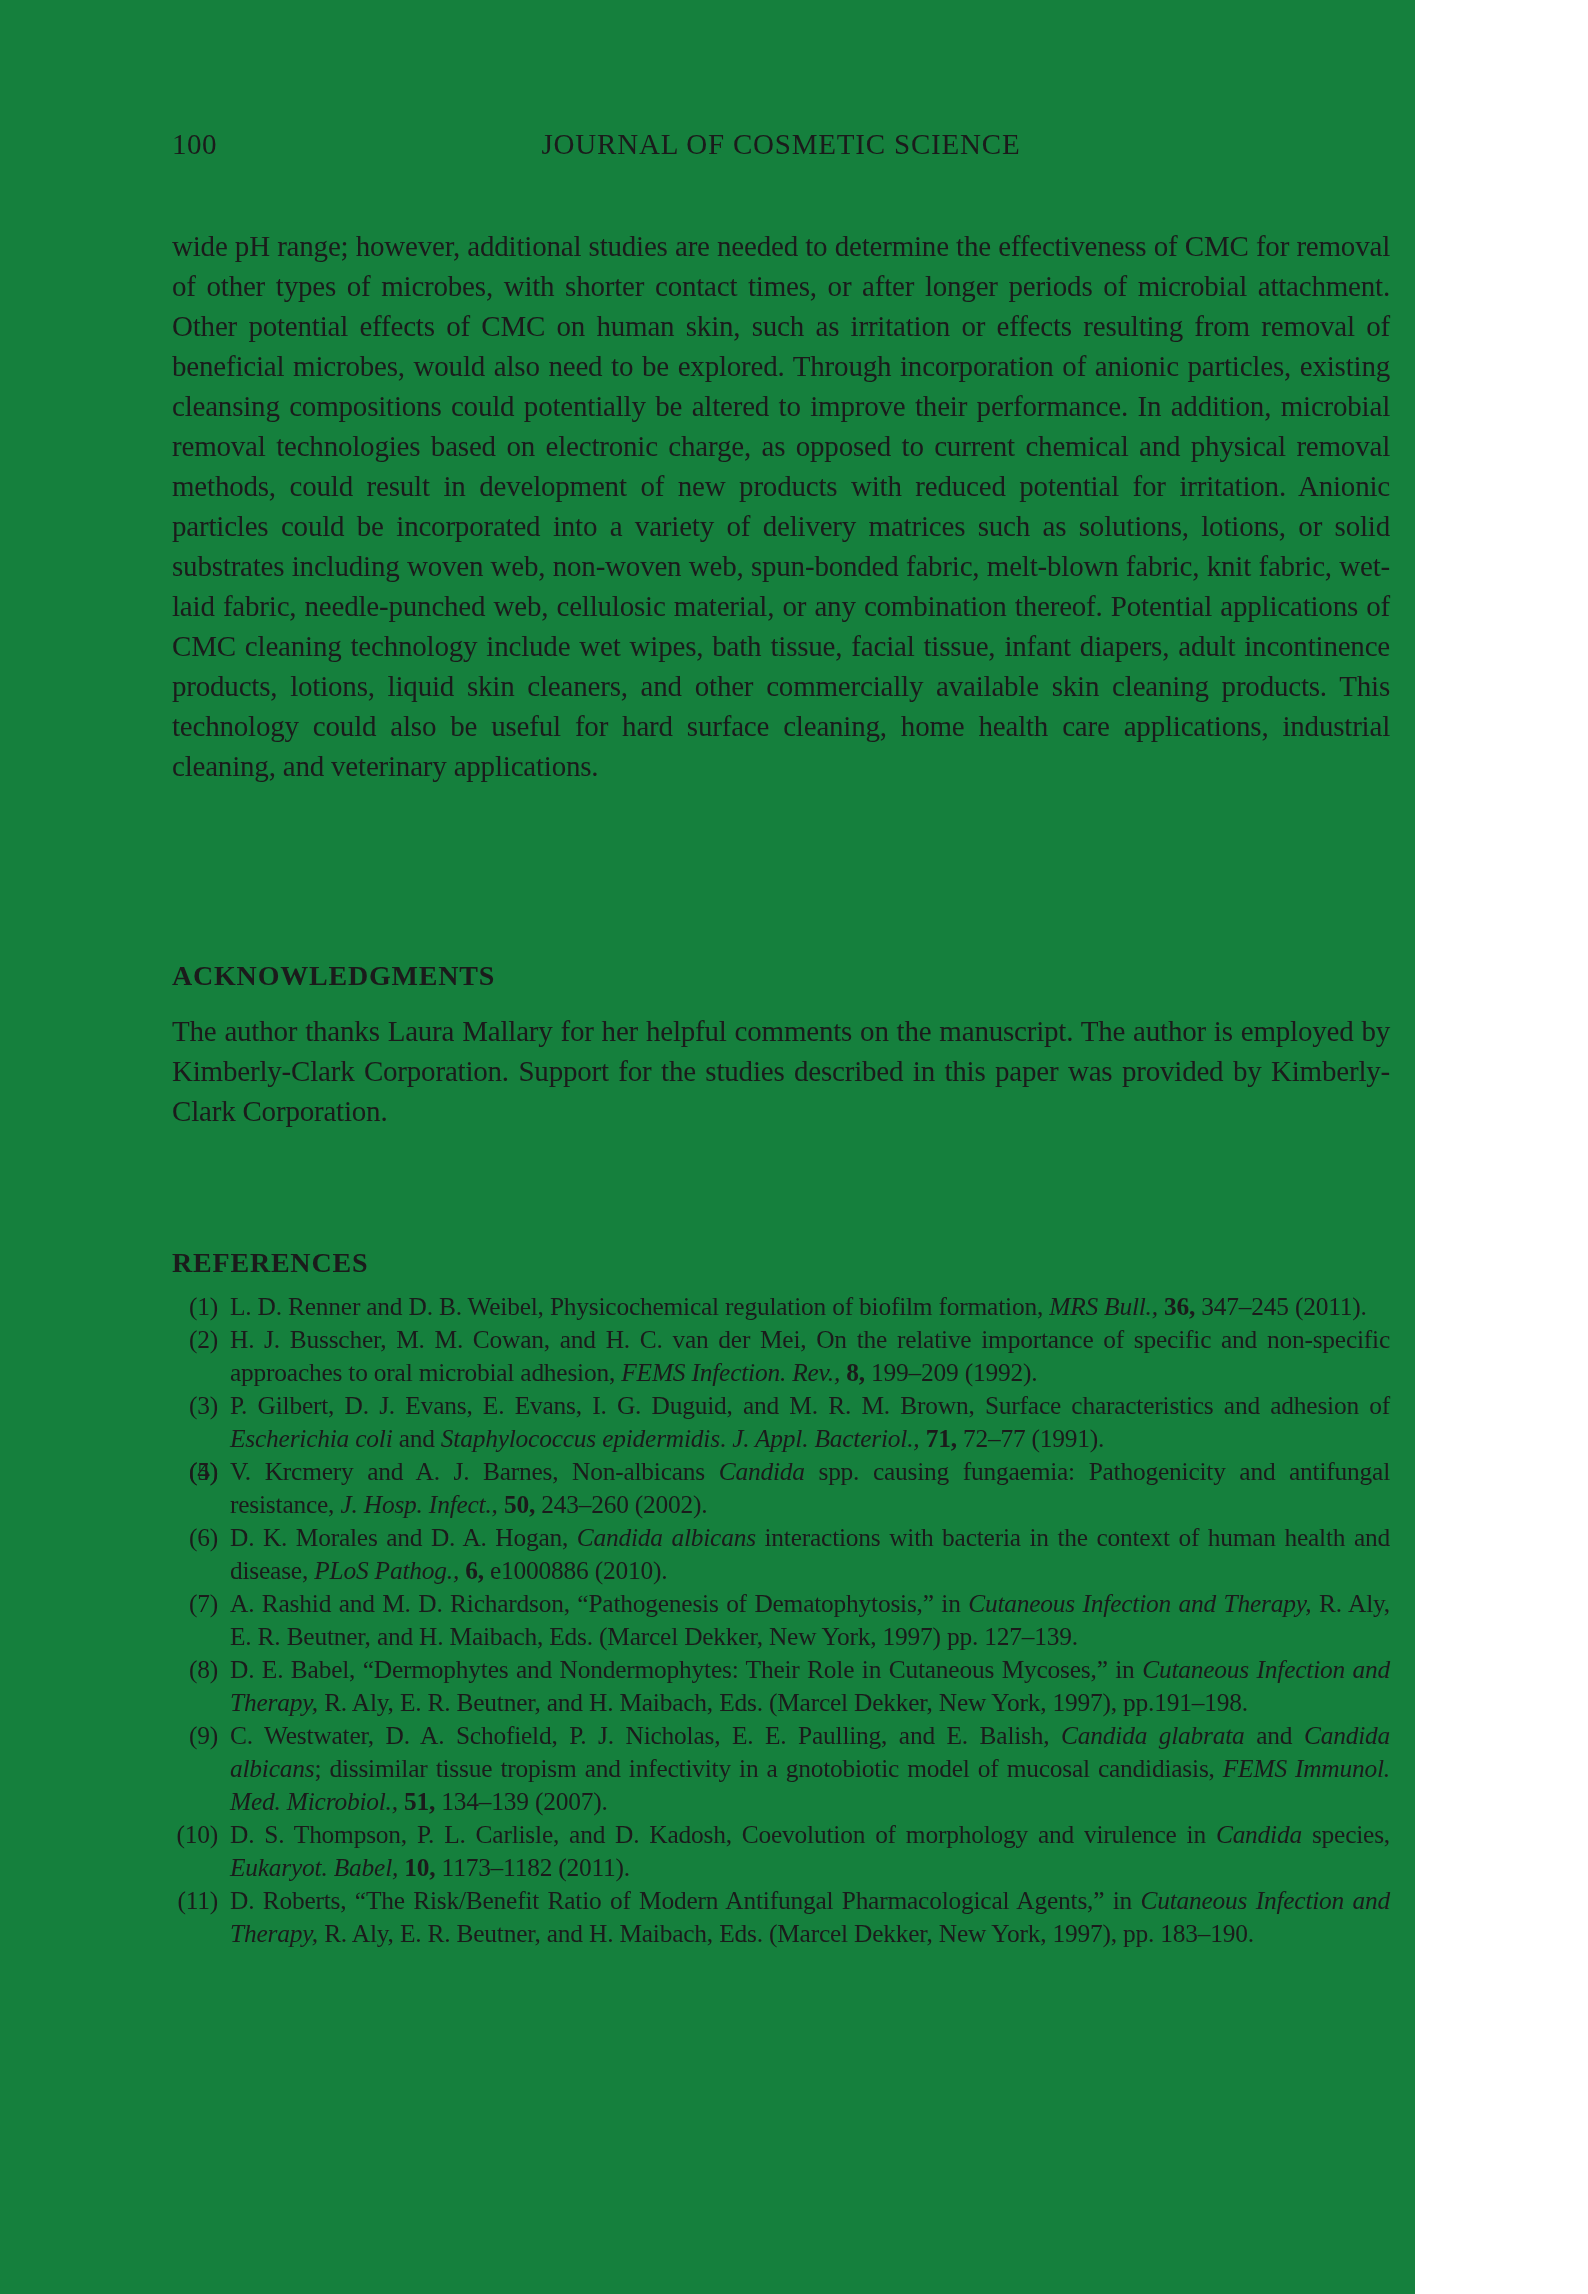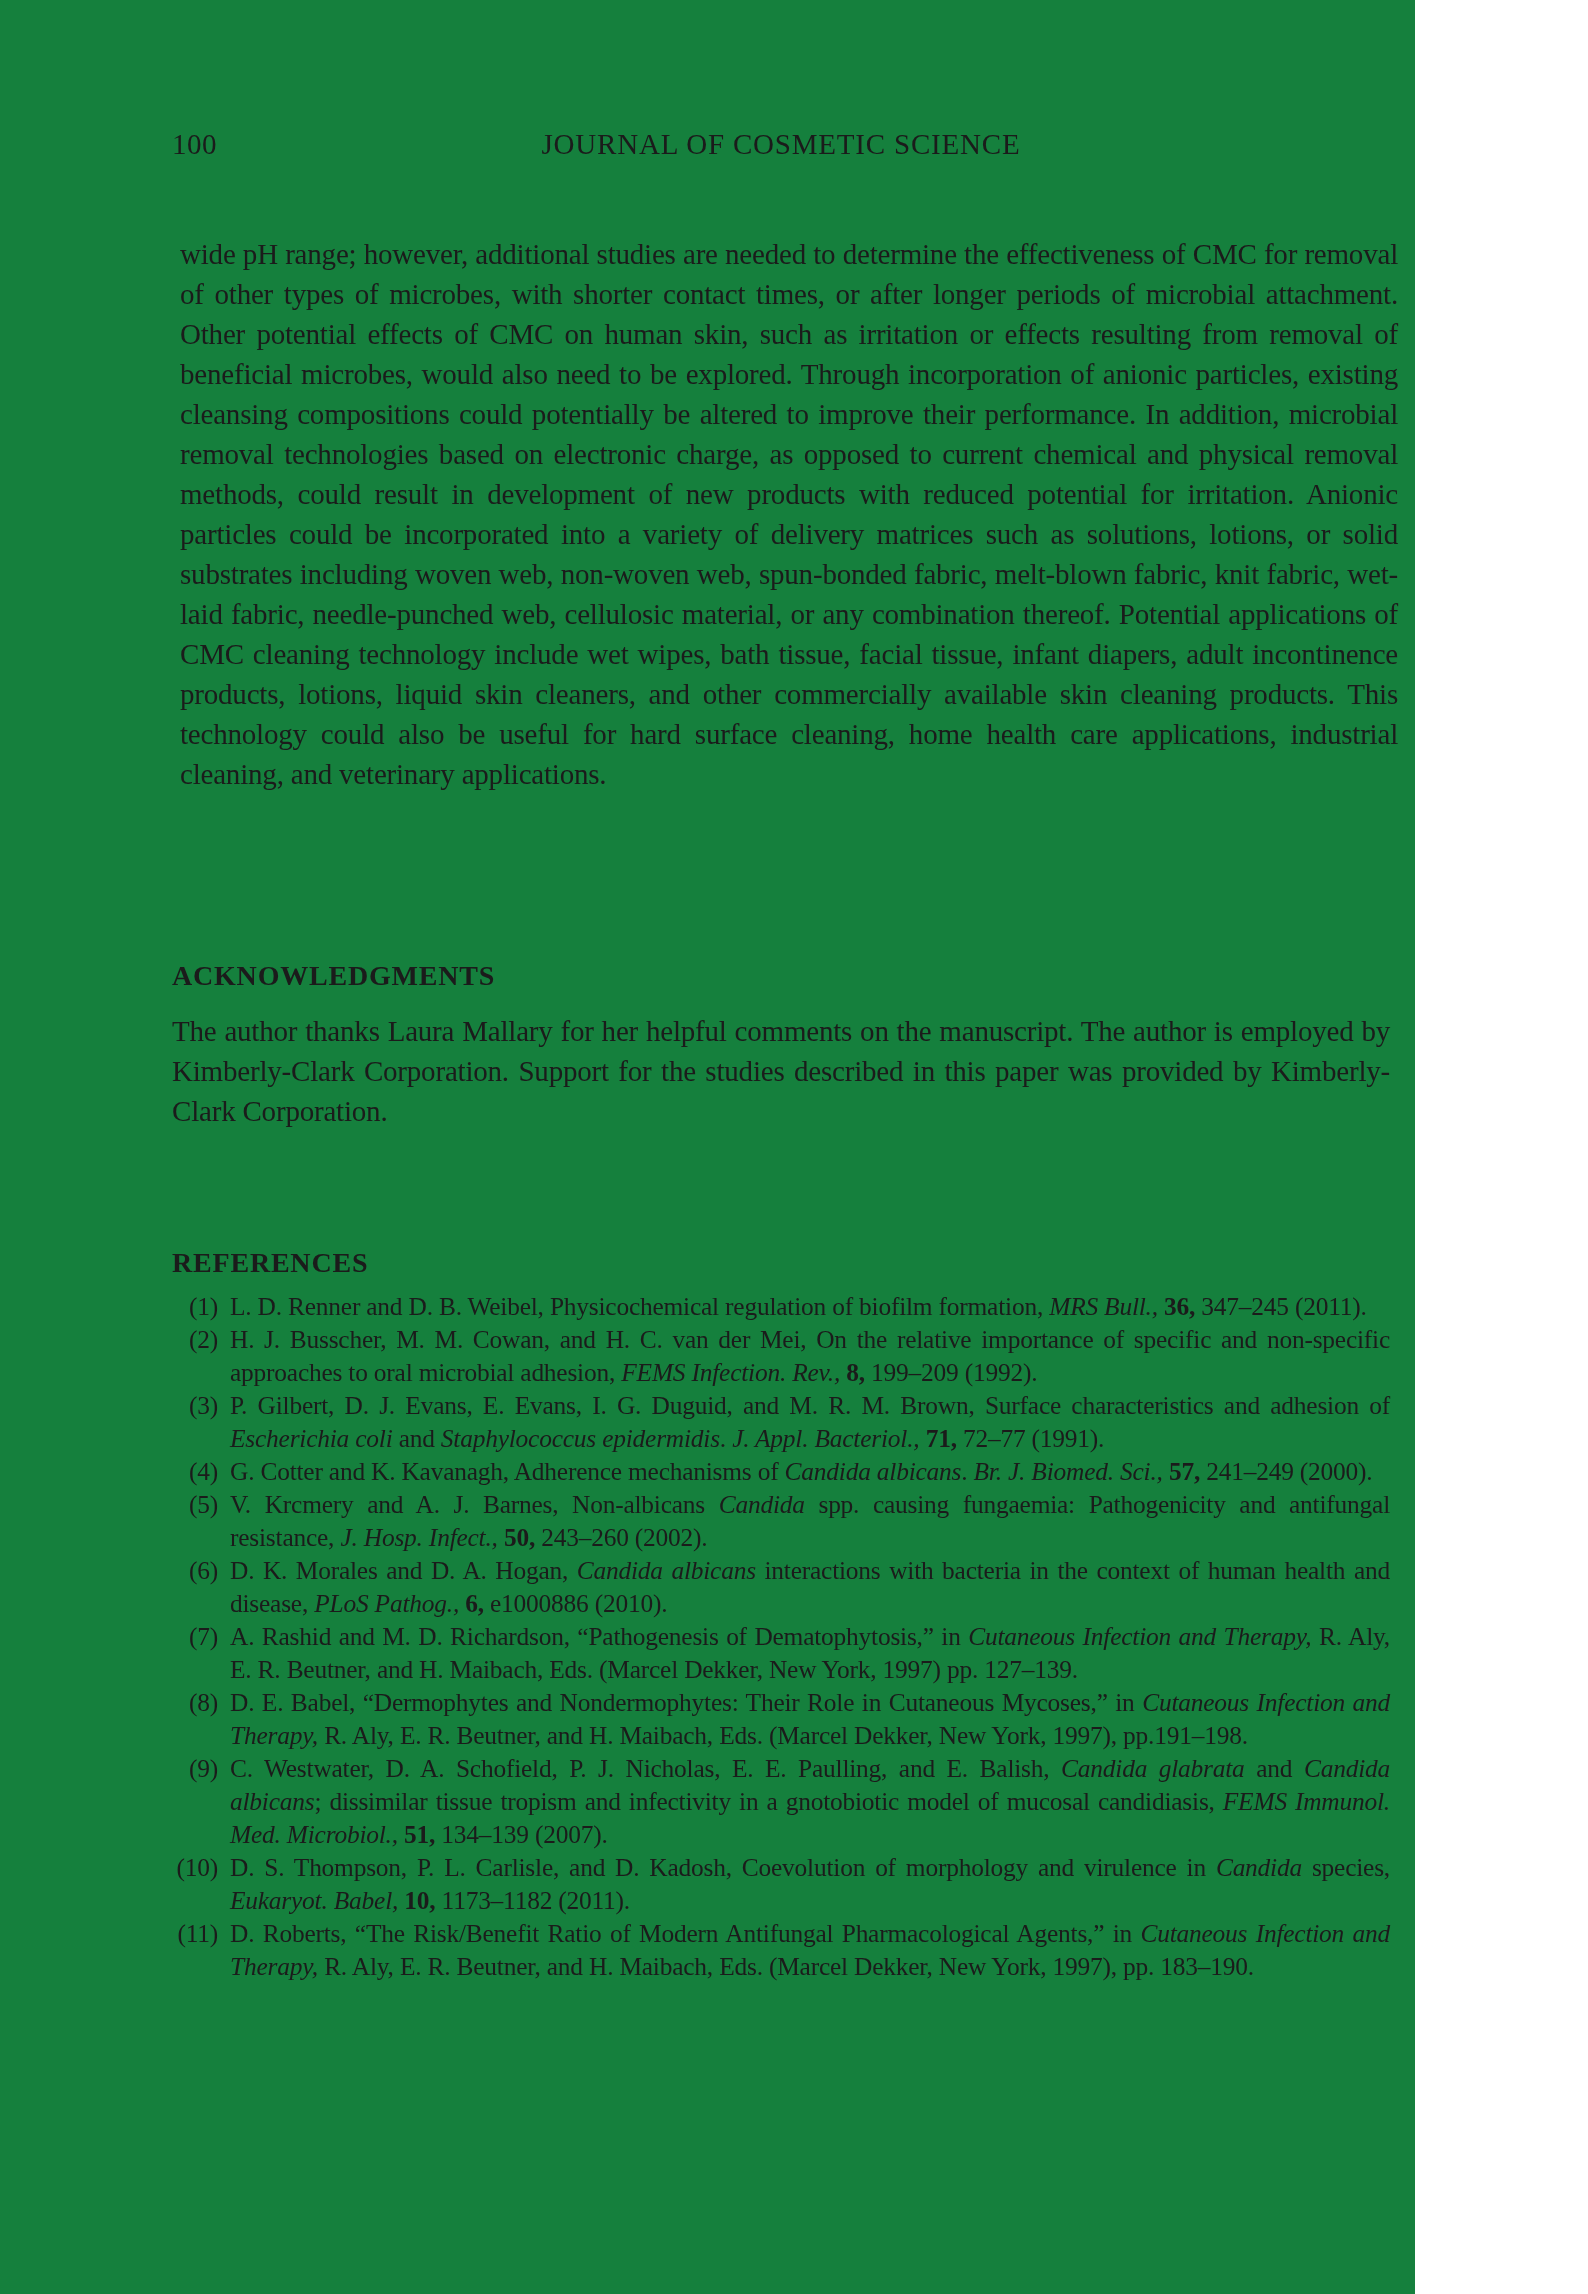--- a/index.html
+++ b/index.html
@@ -34,21 +34,21 @@
     letter-spacing: 0.8px;
     white-space: nowrap;
   }
 
   
   .body-paragraph {
     position: absolute;
     top: 226px;
     left: 172px;
     width: 1218px;
-    margin: 8px;
+    margin: 0;
     font-size: 29px;
     line-height: 40px;
     letter-spacing: -0.2px;
     text-align: justify;
   }
 
   
   .section-heading {
     position: absolute;
     left: 172px;
@@ -126,21 +126,20 @@
     <li class="ref">
       <span class="ref-num">(2)</span>
       <span class="ref-text"><span class="seg-n">H. J. Busscher, M. M. Cowan, and H. C. van der Mei, On the relative importance of specific and non-specific approaches to oral microbial adhesion, </span><span class="seg-i">FEMS Infection. Rev.,</span><span class="seg-n"> </span><span class="seg-b">8,</span><span class="seg-n"> 199–209 (1992).</span></span>
     </li>
     <li class="ref">
       <span class="ref-num">(3)</span>
       <span class="ref-text"><span class="seg-n">P. Gilbert, D. J. Evans, E. Evans, I. G. Duguid, and M. R. M. Brown, Surface characteristics and adhesion of </span><span class="seg-i">Escherichia coli</span><span class="seg-n"> and </span><span class="seg-i">Staphylococcus epidermidis</span><span class="seg-n">. </span><span class="seg-i">J. Appl. Bacteriol.,</span><span class="seg-n"> </span><span class="seg-b">71,</span><span class="seg-n"> 72–77 (1991).</span></span>
     </li>
     <li class="ref">
       <span class="ref-num">(4)</span>
-      <span class="ref-text"><span class="seg-n">G. Cotter and K. Kavanagh, Adherence mechanisms of </span><span class="seg-i">Candida albicans</span><span class="seg-n">. </span><span class="seg-i">Br. J. Biomed. Sci.,</span><span class="seg-n"> </span><span class="seg-b">57,</span><span class="seg-n"> 241–249 (2000).</span></span>
     </li>
     <li class="ref">
       <span class="ref-num">(5)</span>
       <span class="ref-text"><span class="seg-n">V. Krcmery and A. J. Barnes, Non-albicans </span><span class="seg-i">Candida</span><span class="seg-n"> spp. causing fungaemia: Pathogenicity and antifungal resistance, </span><span class="seg-i">J. Hosp. Infect.,</span><span class="seg-n"> </span><span class="seg-b">50,</span><span class="seg-n"> 243–260 (2002).</span></span>
     </li>
     <li class="ref">
       <span class="ref-num">(6)</span>
       <span class="ref-text"><span class="seg-n">D. K. Morales and D. A. Hogan, </span><span class="seg-i">Candida albicans</span><span class="seg-n"> interactions with bacteria in the context of human health and disease, </span><span class="seg-i">PLoS Pathog.,</span><span class="seg-n"> </span><span class="seg-b">6,</span><span class="seg-n"> e1000886 (2010).</span></span>
     </li>
     <li class="ref">

